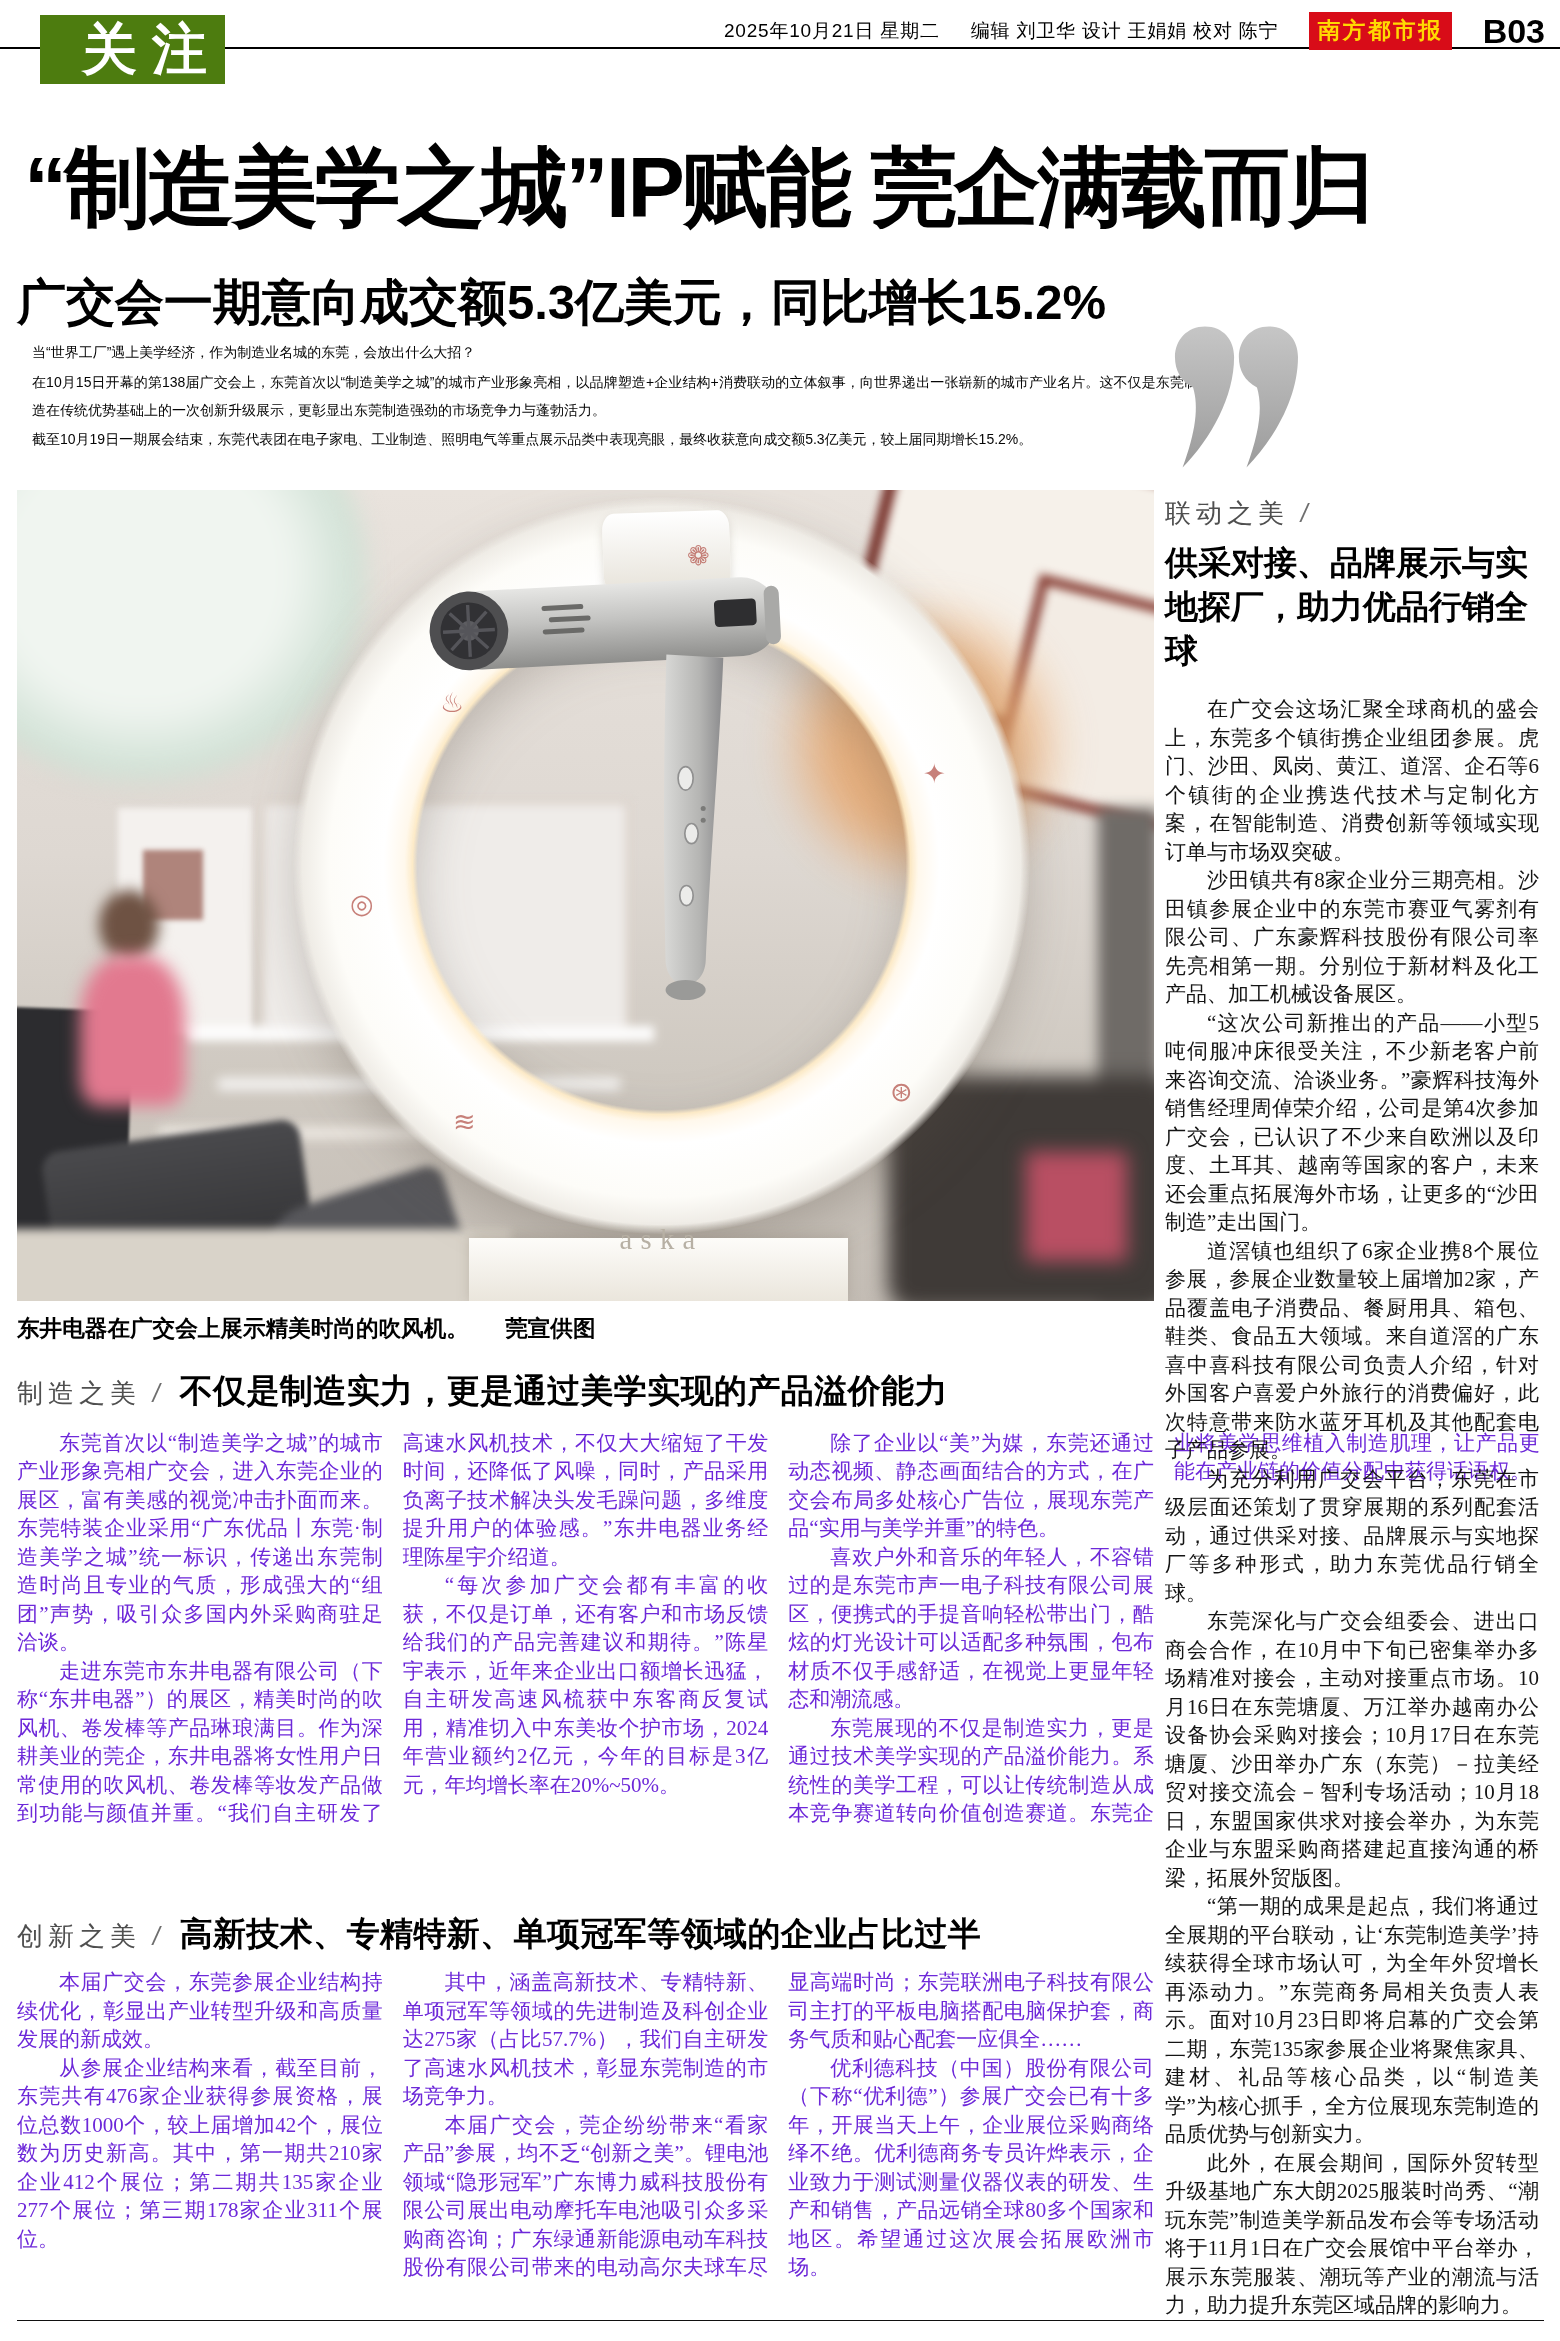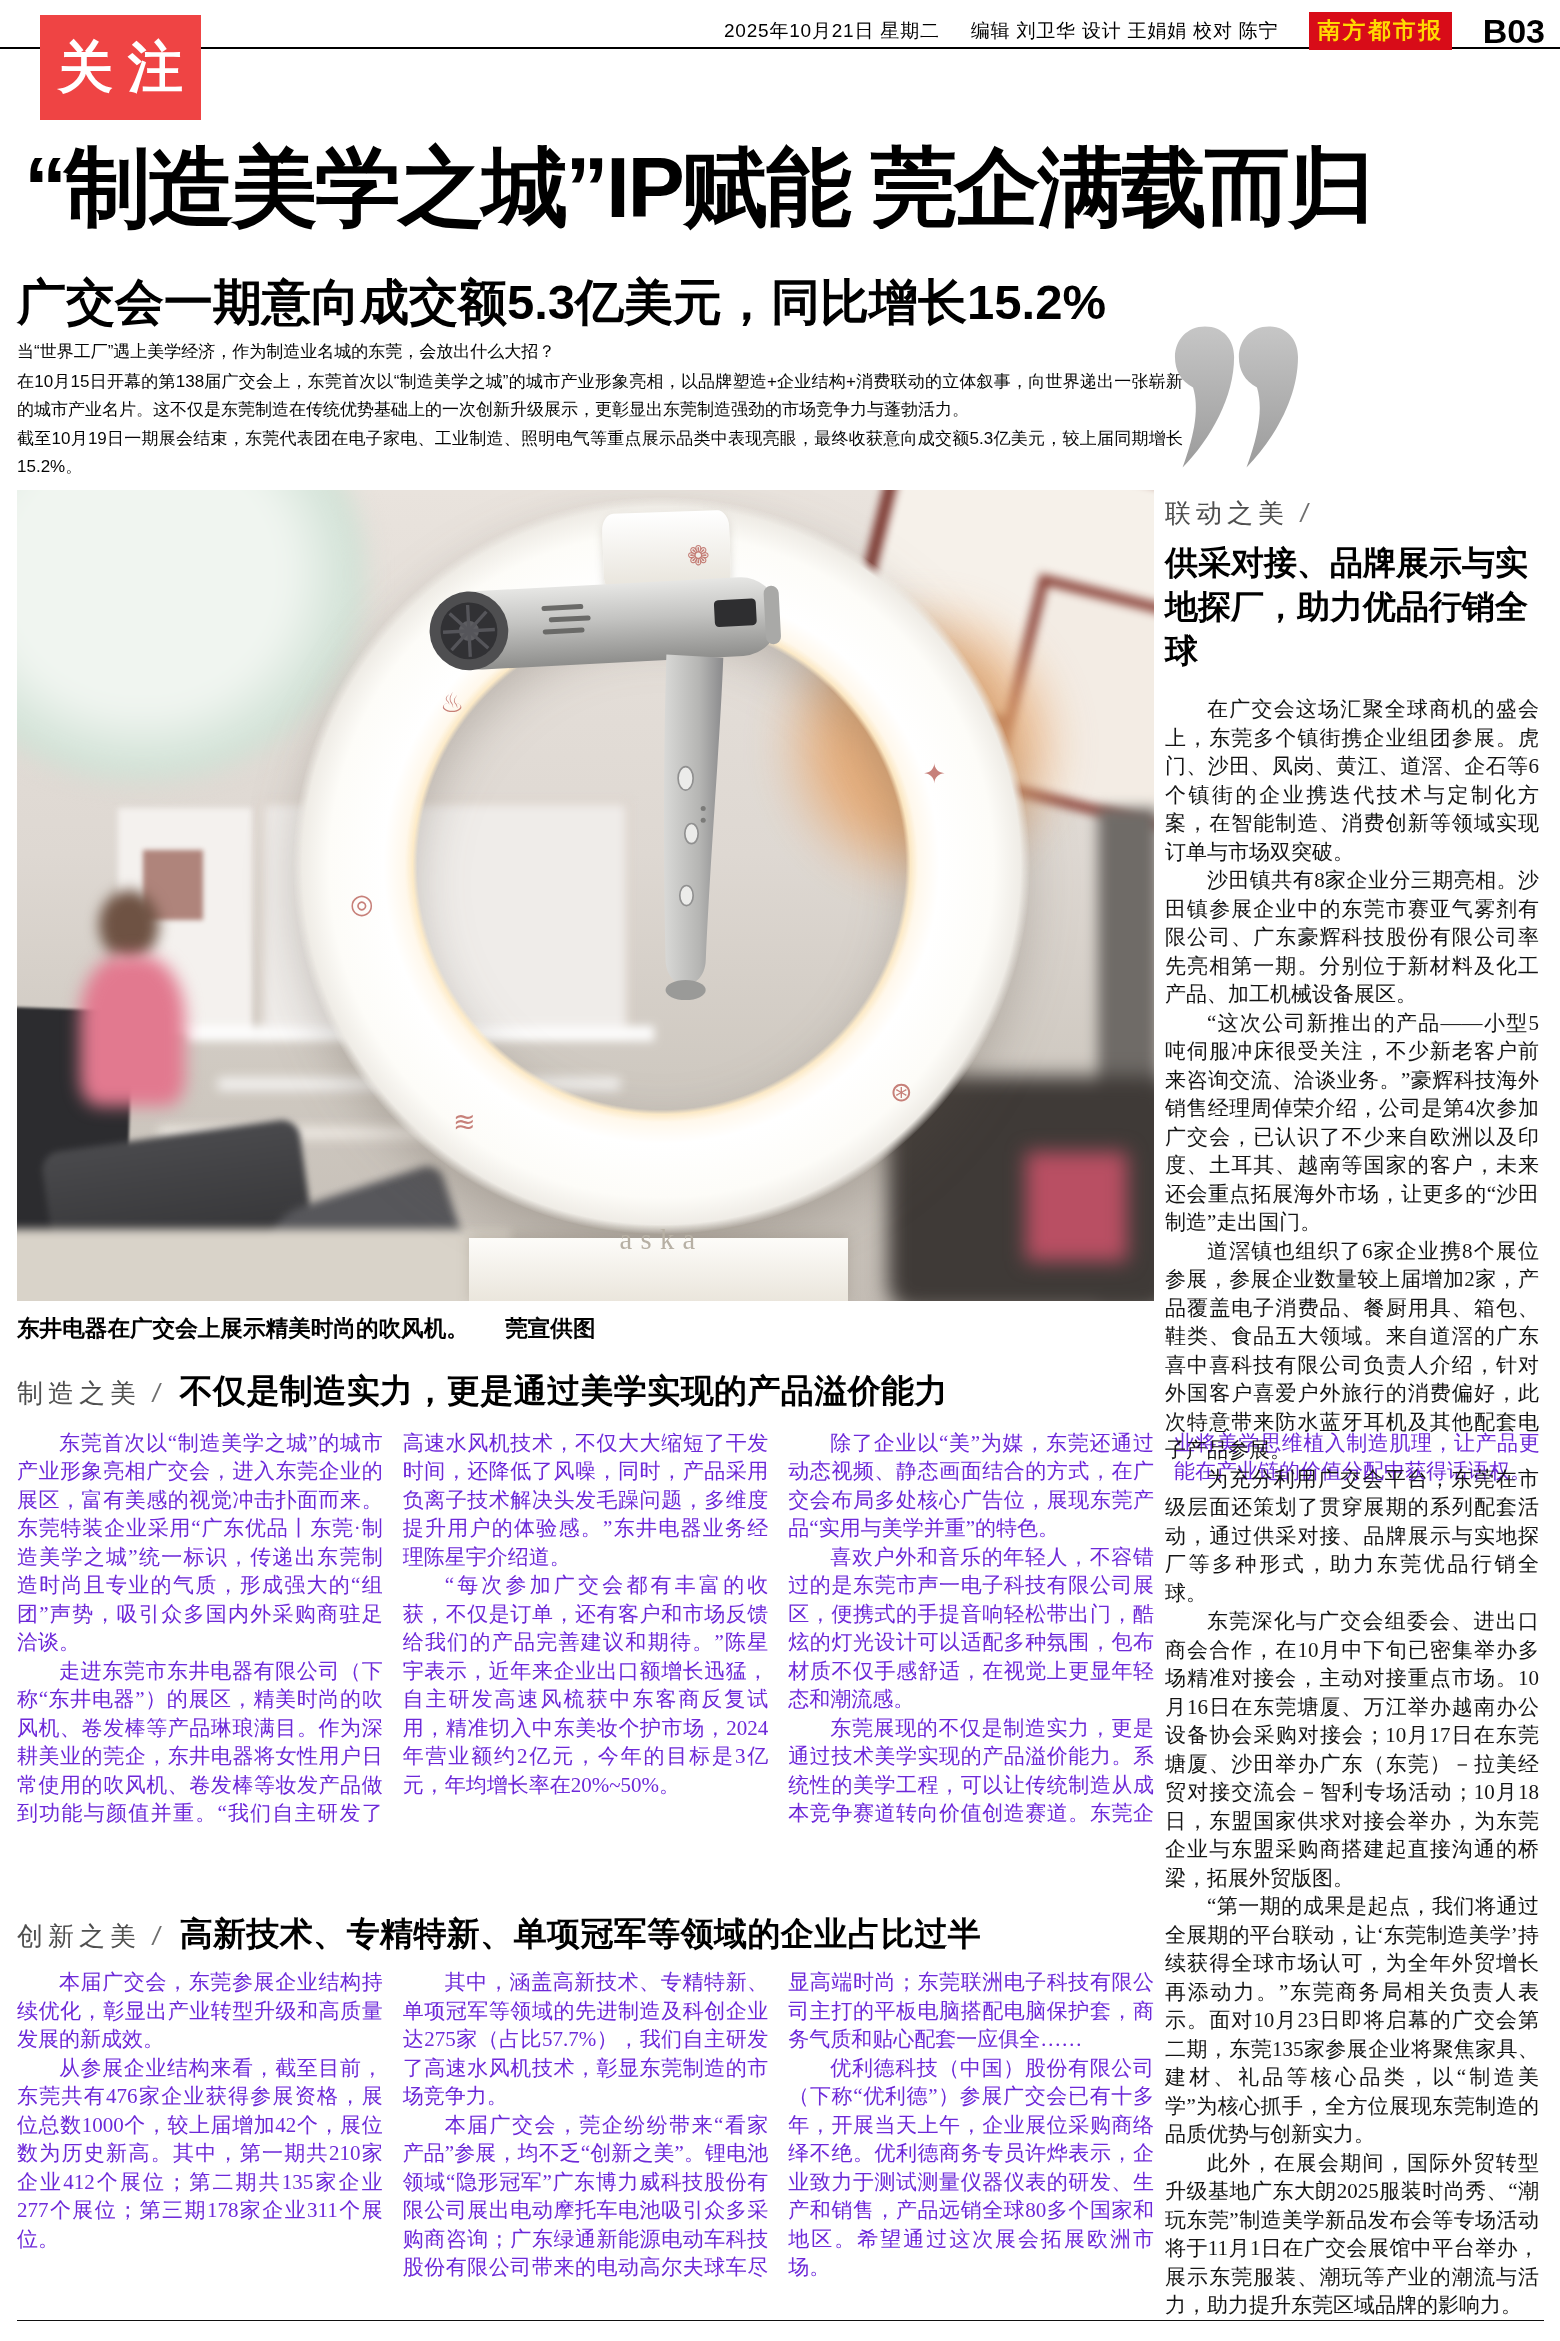--- a/index.html
+++ b/index.html
@@ -5,31 +5,31 @@
   html,body{margin:0;padding:0;background:#888;}
   .page{position:relative;width:1560px;height:2342px;background:#ffffff;overflow:hidden;
         font-family:"Liberation Sans",sans-serif;color:#000;}
 
   
   .rule-top{position:absolute;top:47px;left:0;width:1560px;border-top:2.5px solid #000;}
   .top-meta{position:absolute;top:11.7px;right:15px;display:flex;align-items:center;gap:31px;z-index:3;}
   .date-staff{font-size:19px;font-weight:500;letter-spacing:0.8px;}
   .masthead{background:#d80c18;color:#ffd902;font-weight:700;font-size:22.6px;padding:2.5px 8.4px 4.2px;letter-spacing:2.5px;}
   .pageno{font-size:34px;font-weight:900;letter-spacing:0;}
-  .tag{position:absolute;left:40px;top:15px;width:161px;height:105px;background:#ef4444;color:#fff;
+  .tag{position:absolute;left:40px;top:15px;width:161px;height:69px;background:#4d7c0f;color:#fff;
        font-size:55px;font-weight:700;display:flex;align-items:center;justify-content:center;
-       letter-spacing:15px;text-indent:15px;z-index:4;}
+       letter-spacing:15px;text-indent:15px;z-index:4;padding-left:24px;}
 
   
   .main-head{position:absolute;left:24px;top:134px;width:1538px;font-size:86px;font-weight:900;
              letter-spacing:-2.5px;white-space:nowrap;line-height:1.25;}
   .sub-head{position:absolute;left:17px;top:270px;font-size:49px;font-weight:800;letter-spacing:0;}
 
   
-  .lead{position:absolute;left:17px;top:338px;width:1166px;font-size:17px;line-height:28px;color:#050505;}
+  .lead{position:absolute;left:32px;top:338px;width:1166px;font-size:14px;line-height:28px;color:#050505;}
   .lead p{margin:0 0 1.7px 0;text-align:justify;}
   .quote-mark{position:absolute;left:1174px;top:278px;width:124px;height:238px;z-index:1;}
 
   
   .main-col{position:absolute;left:17px;top:490px;width:1137px;}
   .caption{margin-top:11.7px;font-size:22.6px;font-weight:700;}
   .caption .credit{margin-left:30px;}
 
   .sec-head{display:flex;align-items:baseline;margin-top:25px;}
   .sec-head.second{margin-top:79px;}

